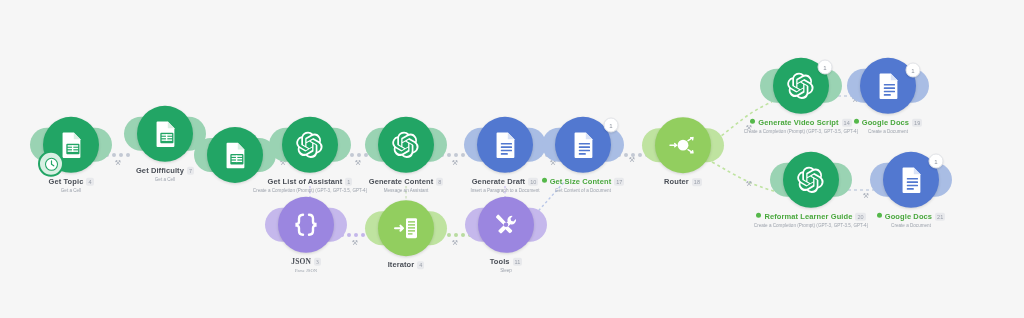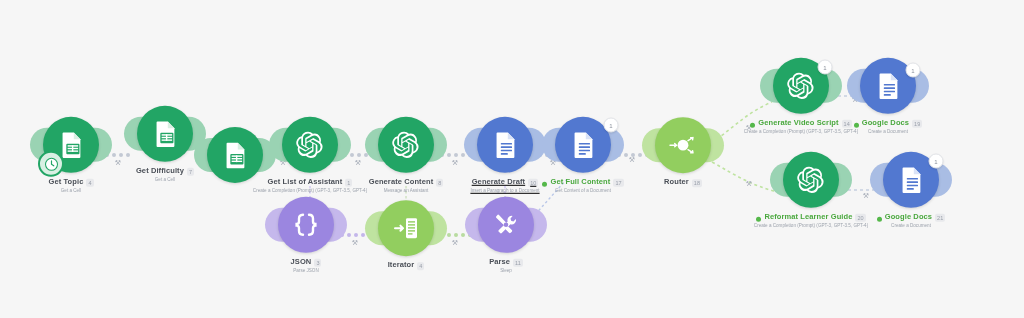--- a/index.html
+++ b/index.html
@@ -103,21 +103,21 @@
   }
 
   .labels {
     margin-top: 5px;
     text-align: center;
     width: 150px;
     line-height: 1.15;
   }
   .title-row {
     display: flex;
-    align-items: flex-end;
+    align-items: flex-start;
     justify-content: center;
     gap: 3px;
     white-space: nowrap;
   }
   .ttl {
     font-size: 7.5px;
     font-weight: bold;
     color: #4a4f57;
     letter-spacing: .1px;
   }
@@ -363,21 +363,21 @@
           </div>
         </div>
         <div class="labels">
           <div class="title-row">
             <span class="ttl">Generate Content</span>
             <span class="num">8</span>
           </div>
           <div class="sub">Message an Assistant</div>
         </div>
       </div>
-      <div class="node" style="left: 505px; top: 155px; text-decoration: underline;">
+      <div class="node" style="left: 505px; top: 155px;">
         <div class="bubble-wrap">
           <div class="half-l b-half"></div>
           <div class="half-r b-half"></div>
           <div class="bubble b-dark">
             <svg class="icon-svg" width="30" height="30" viewBox="0 0 32 32">
         <path d="M8 3h11l7 7v19a1 1 0 0 1-1 1H8a1 1 0 0 1-1-1V4a1 1 0 0 1 1-1z" fill="#ffffff"></path>
         <path d="M19 3l7 7h-7z" fill="#dae3f7"></path>
         <rect x="11.5" y="14" width="12" height="1.8" rx=".6" fill="#5278d0"></rect>
         <rect x="11.5" y="17.6" width="12" height="1.8" rx=".6" fill="#5278d0"></rect>
         <rect x="11.5" y="21.2" width="12" height="1.8" rx=".6" fill="#5278d0"></rect>
@@ -404,21 +404,21 @@
         <rect x="11.5" y="14" width="12" height="1.8" rx=".6" fill="#5278d0"></rect>
         <rect x="11.5" y="17.6" width="12" height="1.8" rx=".6" fill="#5278d0"></rect>
         <rect x="11.5" y="21.2" width="12" height="1.8" rx=".6" fill="#5278d0"></rect>
         <rect x="11.5" y="24.8" width="7.5" height="1.8" rx=".6" fill="#5278d0"></rect>
       </svg>
           </div>
         </div>
         <div class="labels">
           <div class="title-row">
             <span class="leaf-dot"></span>
-            <span class="ttl green">Get Full Content</span>
+            <span class="ttl green">Get Size Content</span>
             <span class="num">17</span>
           </div>
           <div class="sub">Get Content of a Document</div>
         </div>
       </div>
       <div class="node" style="left: 683px; top: 152px;">
         <div class="bubble-wrap">
           <div class="half-l g-lite-half"></div>
           <div class="half-r g-lite-half"></div>
           <div class="bubble g-lite">
@@ -430,21 +430,21 @@
       </svg>
           </div>
         </div>
         <div class="labels">
           <div class="title-row">
             <span class="ttl">Router</span>
             <span class="num">18</span>
           </div>
         </div>
       </div>
-      <div class="node" style="left: 306px; top: 235px;">
+      <div class="node" style="left: 306px; top: 235px; font-family: Liberation Serif, serif;">
         <div class="bubble-wrap">
           <div class="half-l p-half"></div>
           <div class="half-r p-half"></div>
           <div class="bubble p-dark">
             <svg class="icon-svg" width="32" height="32" viewBox="0 0 32 32">
         <path d="M13 6c-3 0-4 1.6-4 4v2.6c0 1.6-.9 2.6-2.4 2.6v1.6c1.5 0 2.4 1 2.4 2.6V22c0 2.4 1 4 4 4" stroke="#ffffff" stroke-width="2.4" fill="none" stroke-linecap="round"></path>
         <path d="M19 6c3 0 4 1.6 4 4v2.6c0 1.6.9 2.6 2.4 2.6v1.6c-1.5 0-2.4 1-2.4 2.6V22c0 2.4-1 4-4 4" stroke="#ffffff" stroke-width="2.4" fill="none" stroke-linecap="round"></path>
       </svg>
           </div>
         </div>
@@ -487,21 +487,21 @@
             <svg class="icon-svg" width="30" height="30" viewBox="0 0 32 32">
         <path d="M8.5 5.5l8 8.5-2.6 2.6-8.3-8.2a1 1 0 0 1-.1-1.2l1.6-1.8a1 1 0 0 1 1.4.1z" fill="#ffffff"></path>
         <path d="M23 6.5a4.6 4.6 0 0 0-5.2 6l-9.4 9.1a1.2 1.2 0 0 0 0 1.8l1.3 1.3a1.2 1.2 0 0 0 1.8 0l9.2-9.3a4.6 4.6 0 0 0 5.8-5.6l-2.6 2.6-2.5-.6-.6-2.5z" fill="#ffffff"></path>
         <path d="M13.6 18.8l5.6 5.8a1.2 1.2 0 0 0 1.8 0l1.2-1.3a1.2 1.2 0 0 0 0-1.7l-5.7-5.5z" fill="#ffffff"></path>
         <circle cx="16" cy="16" r="2.4" fill="#9b86e0"></circle>
       </svg>
           </div>
         </div>
         <div class="labels">
           <div class="title-row">
-            <span class="ttl">Parse</span>
+            <span class="ttl">Tools</span>
             <span class="num">11</span>
           </div>
           <div class="sub">Sleep</div>
         </div>
       </div>
       <div class="node" style="left: 801px; top: 96px;">
         <div class="bubble-wrap">
           <div class="half-l g-half"></div>
           <div class="half-r g-half"></div>
           <div class="bubble g-dark">

